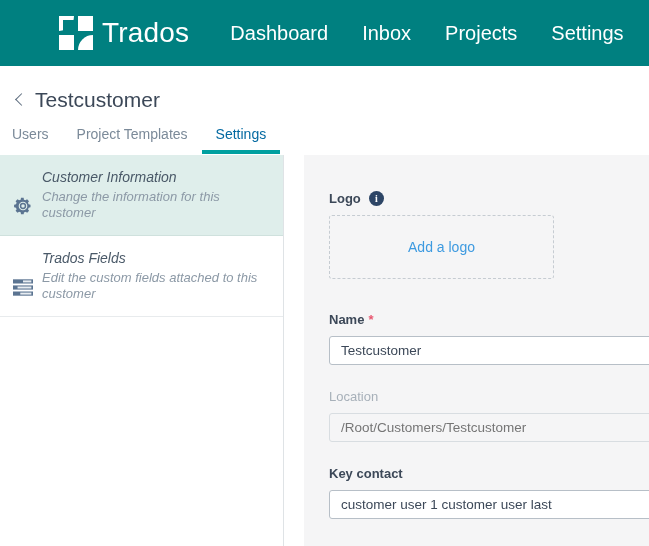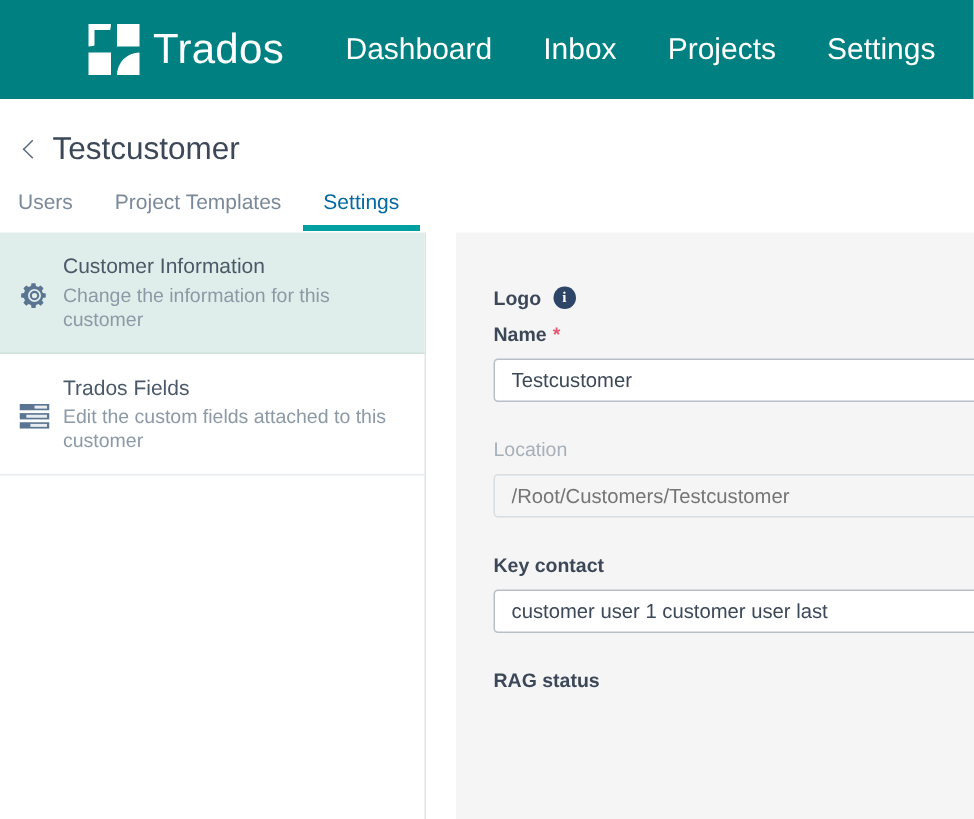--- a/index.html
+++ b/index.html
@@ -159,25 +159,26 @@
   #sidebar {
     position: absolute;
     left: 0; top: 0;
     width: 284px; height: 391px;
     background: #ffffff;
     border-right: 1px solid #dfe3e6;
   }
   .side-item {
     position: relative;
     display: flex;
-    align-items: center;
+    align-items: flex-end;
     padding: 14px 10px 14px 8px;
     cursor: pointer;
     border-bottom: 1px solid #e8ebed;
     min-height: 56px;
+    font-style: italic;
   }
   .side-item.active {
     background: #dfeeeb;
     border-bottom: 1px solid #cfe1dd;
   }
   .side-icon {
     flex: 0 0 30px;
     width: 30px; height: 30px;
     display: flex;
     align-items: center;
@@ -354,20 +355,23 @@
   </div>
 
   <div id="content">
     <div id="content-inner">
 
       <div class="field-block">
         <div class="field-label">
           <span>Logo</span>
           <span id="info-icon">i</span>
         </div>
+        <div id="logo-dropzone">
+          <span id="logo-dropzone-label">Add a logo</span>
+        </div>
       </div>
 
       <div class="field-block">
         <div class="field-label">
           <span>Name</span>
           <span class="req-star">*</span>
         </div>
         <input class="text-input" type="text" value="Testcustomer" style="">
       </div>
 

